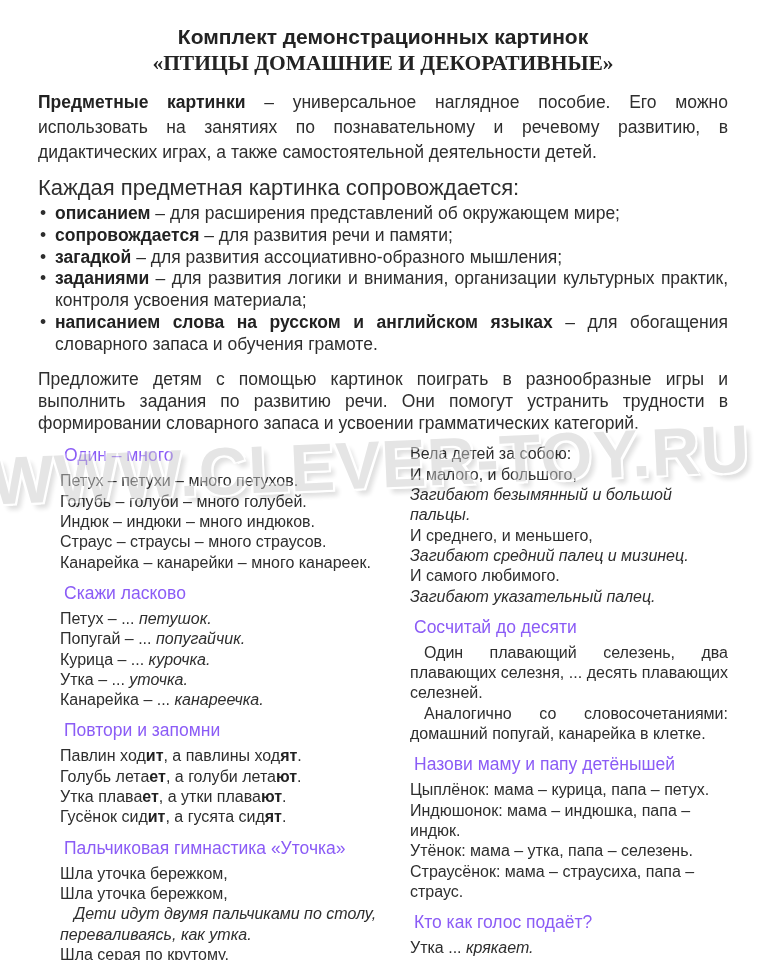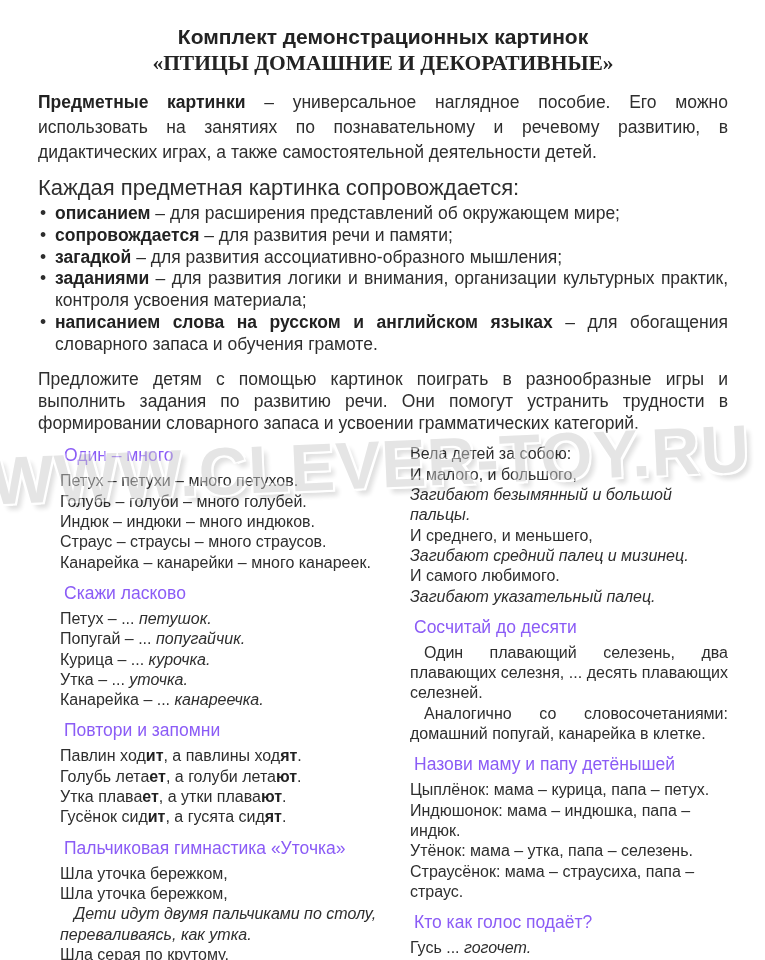--- a/index.html
+++ b/index.html
@@ -103,20 +103,19 @@
           </div>
           <div class="sec">
             <h2>Назови маму и папу детёнышей</h2>
             <p class="line"><span>Цыплёнок: мама – курица, папа – петух.</span></p>
             <p class="line"><span>Индюшонок: мама – индюшка, папа – индюк.</span></p>
             <p class="line"><span>Утёнок: мама – утка, папа – селезень.</span></p>
             <p class="line"><span>Страусёнок: мама – страусиха, папа – страус.</span></p>
           </div>
           <div class="sec">
             <h2>Кто как голос подаёт?</h2>
-            <p class="line"><span>Гусь ... </span><i>гогочет.</i></p>
             <p class="line"><span>Утка ... </span><i>крякает.</i></p>
           </div>
         </div>
 
     </div>
   </div>
 </div>
 
 </body></html>

